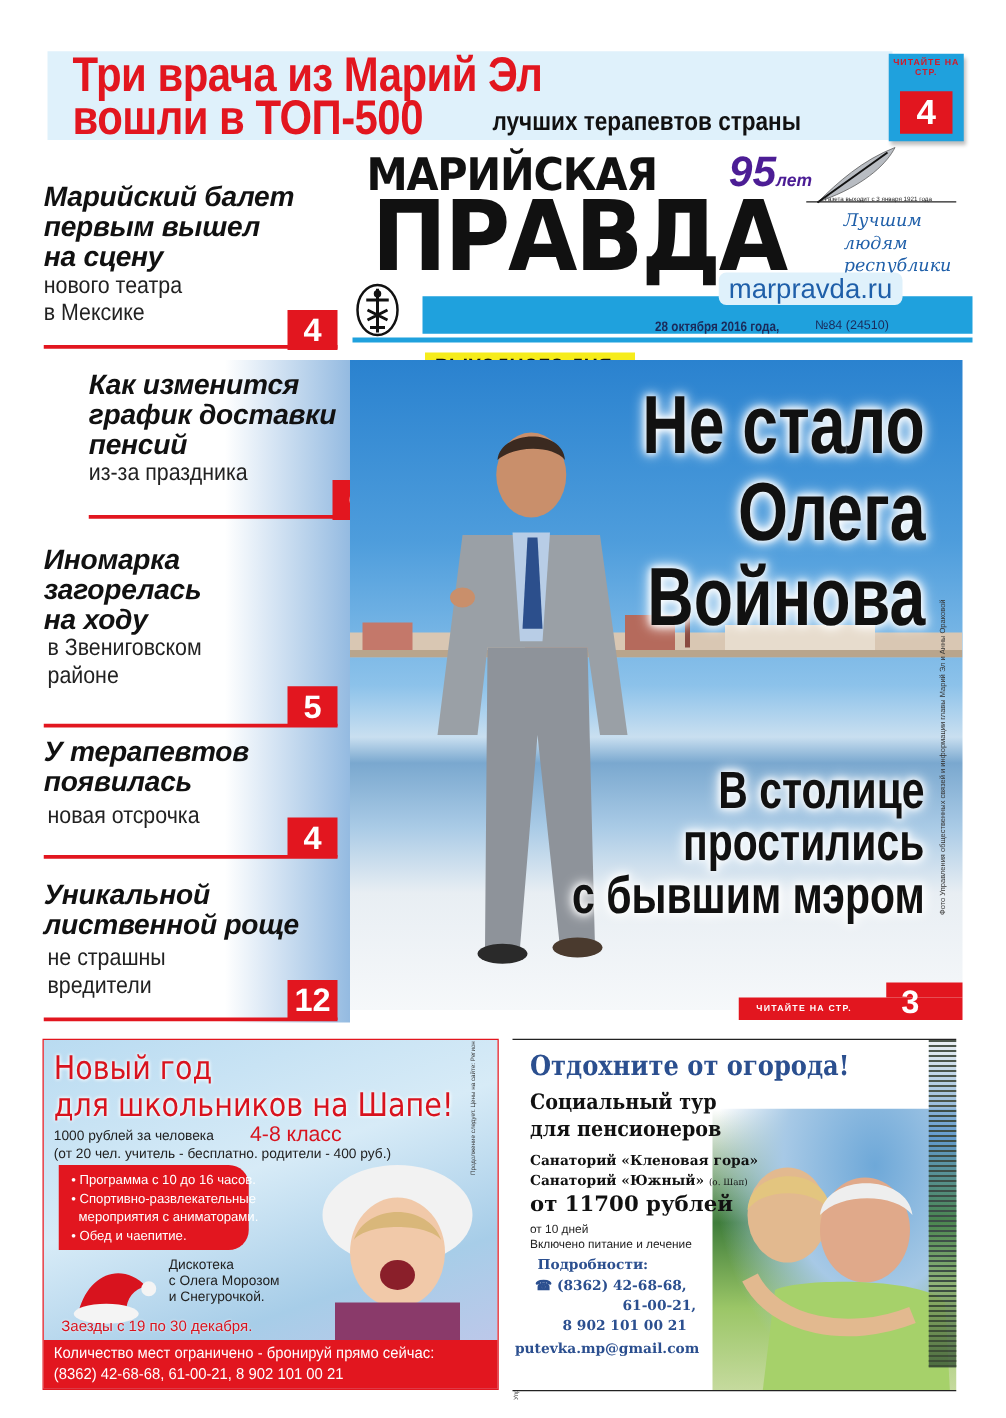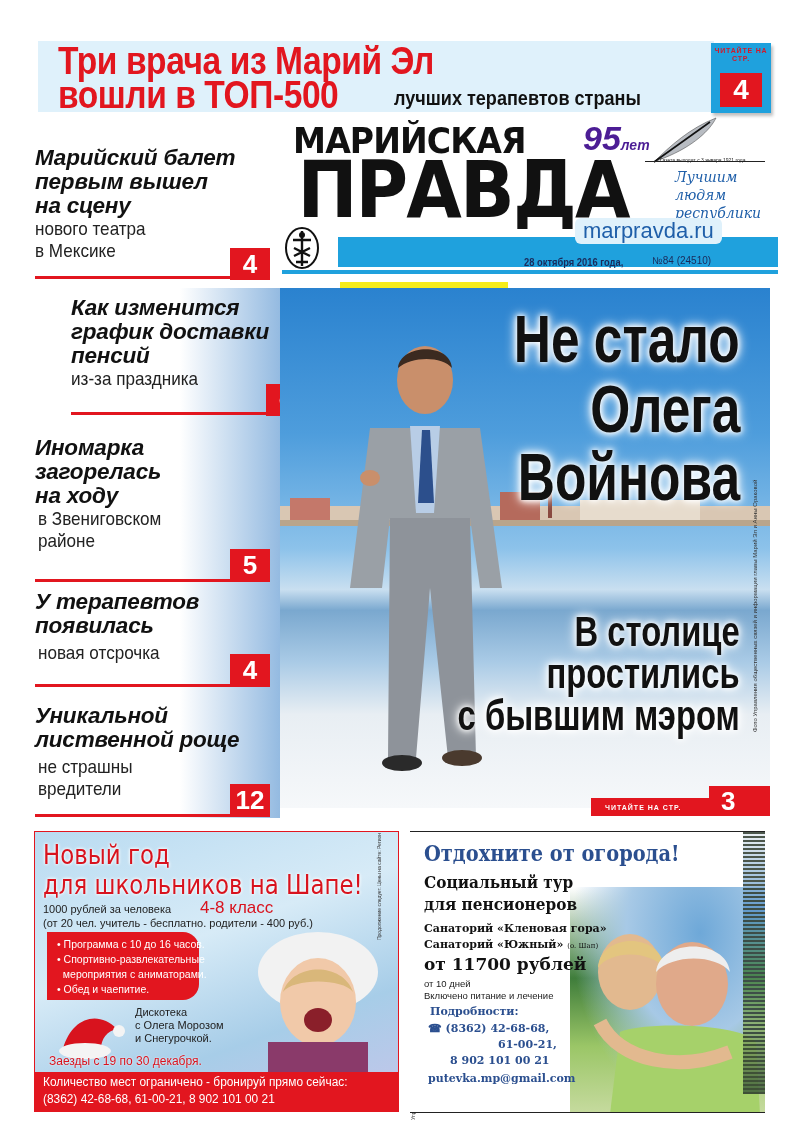--- a/index.html
+++ b/index.html
@@ -97,21 +97,21 @@
   #ad2 .san1 { top: 90px; } #ad2 .san2 { top: 106px; }
   #ad2 .san2 small { font-size: 7px; font-weight: normal; }
   #ad2 .price { position: absolute; left: 14px; top: 122px; font-family: "DejaVu Serif", serif; font-weight: bold; font-size: 17px; color: #111; white-space: nowrap; }
   #ad2 .days { position: absolute; left: 14px; top: 146px; font-size: 9.5px; color: #222; white-space: nowrap; }
   #ad2 .incl { position: absolute; left: 14px; top: 158px; font-size: 9.5px; color: #222; white-space: nowrap; }
   #ad2 .more { position: absolute; left: 20px; top: 173px; font-family: "DejaVu Serif", serif; font-weight: bold; font-size: 11px; color: #2b4f8f; white-space: nowrap; }
   #ad2 .ph { position: absolute; font-family: "DejaVu Serif", serif; font-weight: bold; font-size: 11px; color: #2b4f8f; white-space: nowrap; }
   #ad2 .ph1 { left: 18px; top: 190px; }
   #ad2 .ph2 { left: 88px; top: 206px; }
   #ad2 .ph3 { left: 40px; top: 222px; }
-  #ad2 .mail { left: 18px; top: 240px; }
+  #ad2 .mail { left: 2px; top: 240px; }
   #ad2-side { left: 743px; top: 832px; width: 22px; height: 262px;
     background: repeating-linear-gradient(180deg, #2d3a2d 0px, #2d3a2d 2px, transparent 2px, transparent 4px), linear-gradient(180deg, #e8eef2 0%, #5a94c8 30%, #3c7a36 55%, #8fb26a 75%, #3d5a3a 100%); opacity: 0.85; }
 </style>
 </head>
 <body>
 
 <div id="top-banner" class="abs">
   <div class="abs cond l1">Три врача из Марий Эл</div>
   <div class="abs cond l2">вошли в ТОП-500</div>
   <div class="abs cond l3">лучших терапевтов страны</div>

